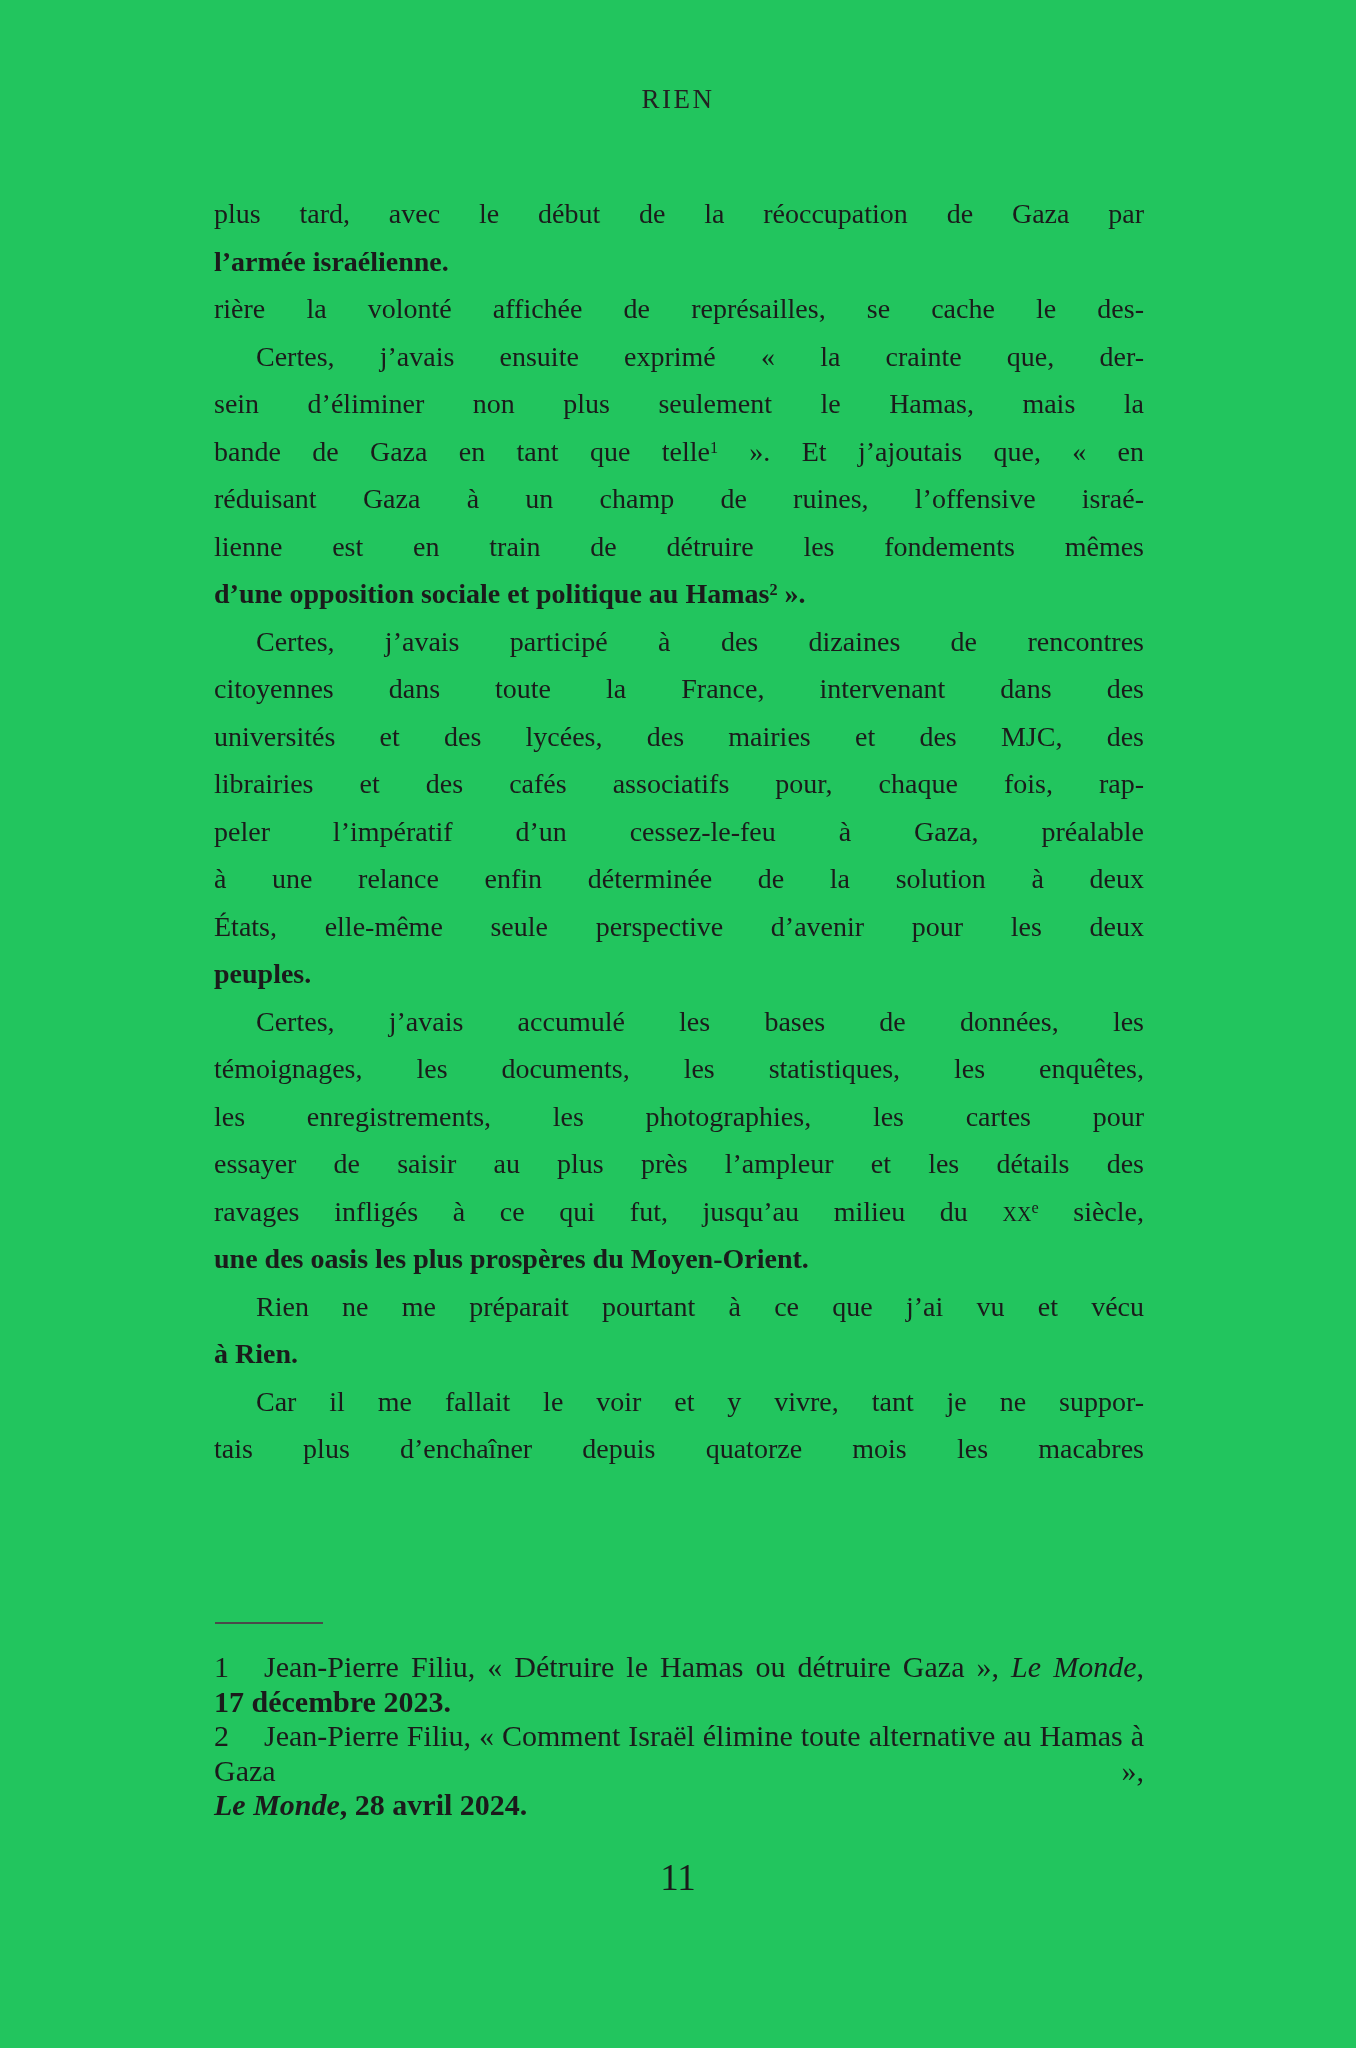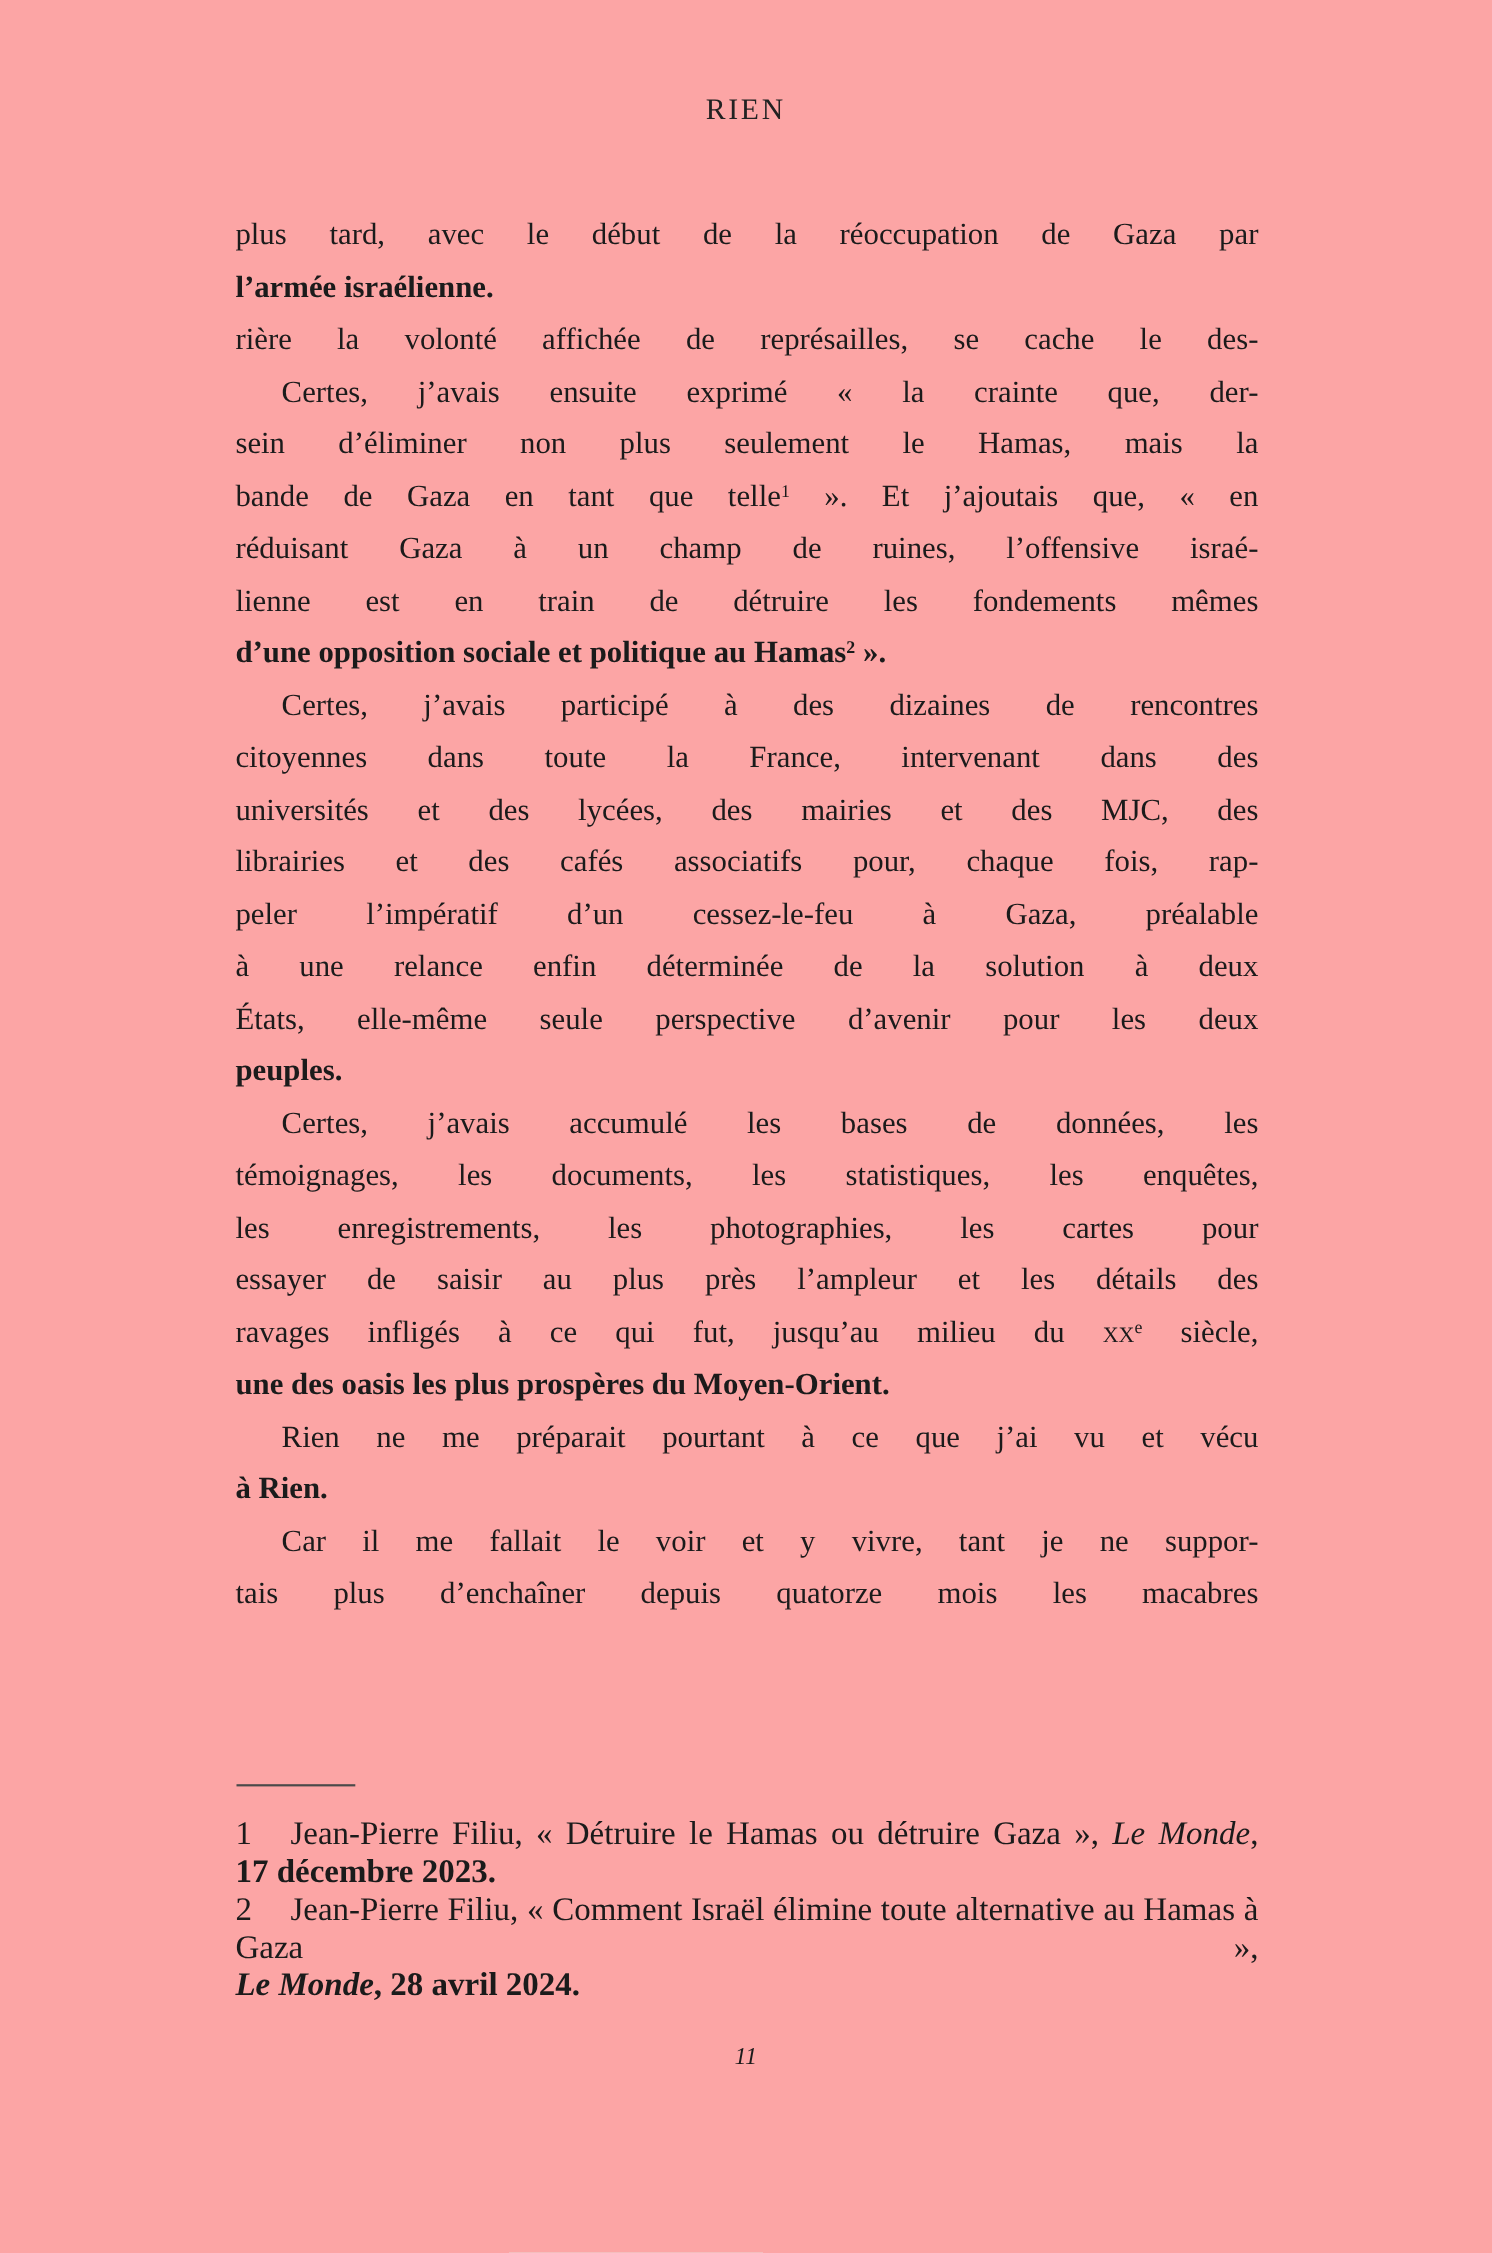--- a/index.html
+++ b/index.html
@@ -5,21 +5,21 @@
   html, body {
     margin: 0;
     padding: 0;
     background: #e8e8e8;
   }
   .page {
     position: relative;
     width: 1356px;
     height: 2048px;
     margin: 0 auto;
-    background: #fca5a5;
+    background: #22c55e;
     color: #1b1b1b;
     font-family: "Liberation Serif", "DejaVu Serif", serif;
     overflow: hidden;
   }
   .running-head {
     position: absolute;
     top: 84px;
     left: 0;
     width: 100%;
     text-align: center;
@@ -68,22 +68,21 @@
     width: 930px;
     font-size: 30px;
     line-height: 34.5px;
   }
   .page-number {
     position: absolute;
     top: 1856px;
     left: 0;
     width: 100%;
     text-align: center;
-    font-size: 22px;
-    font-style: italic;
+    font-size: 37px;
   }
 </style>
 </head>
 <body>
 
 <div class="page">
   <div class="running-head">RIEN</div>
 
   <div class="body-text">
       <div class="line"><span>plus tard, avec le début de la réoccupation de Gaza par</span></div>

